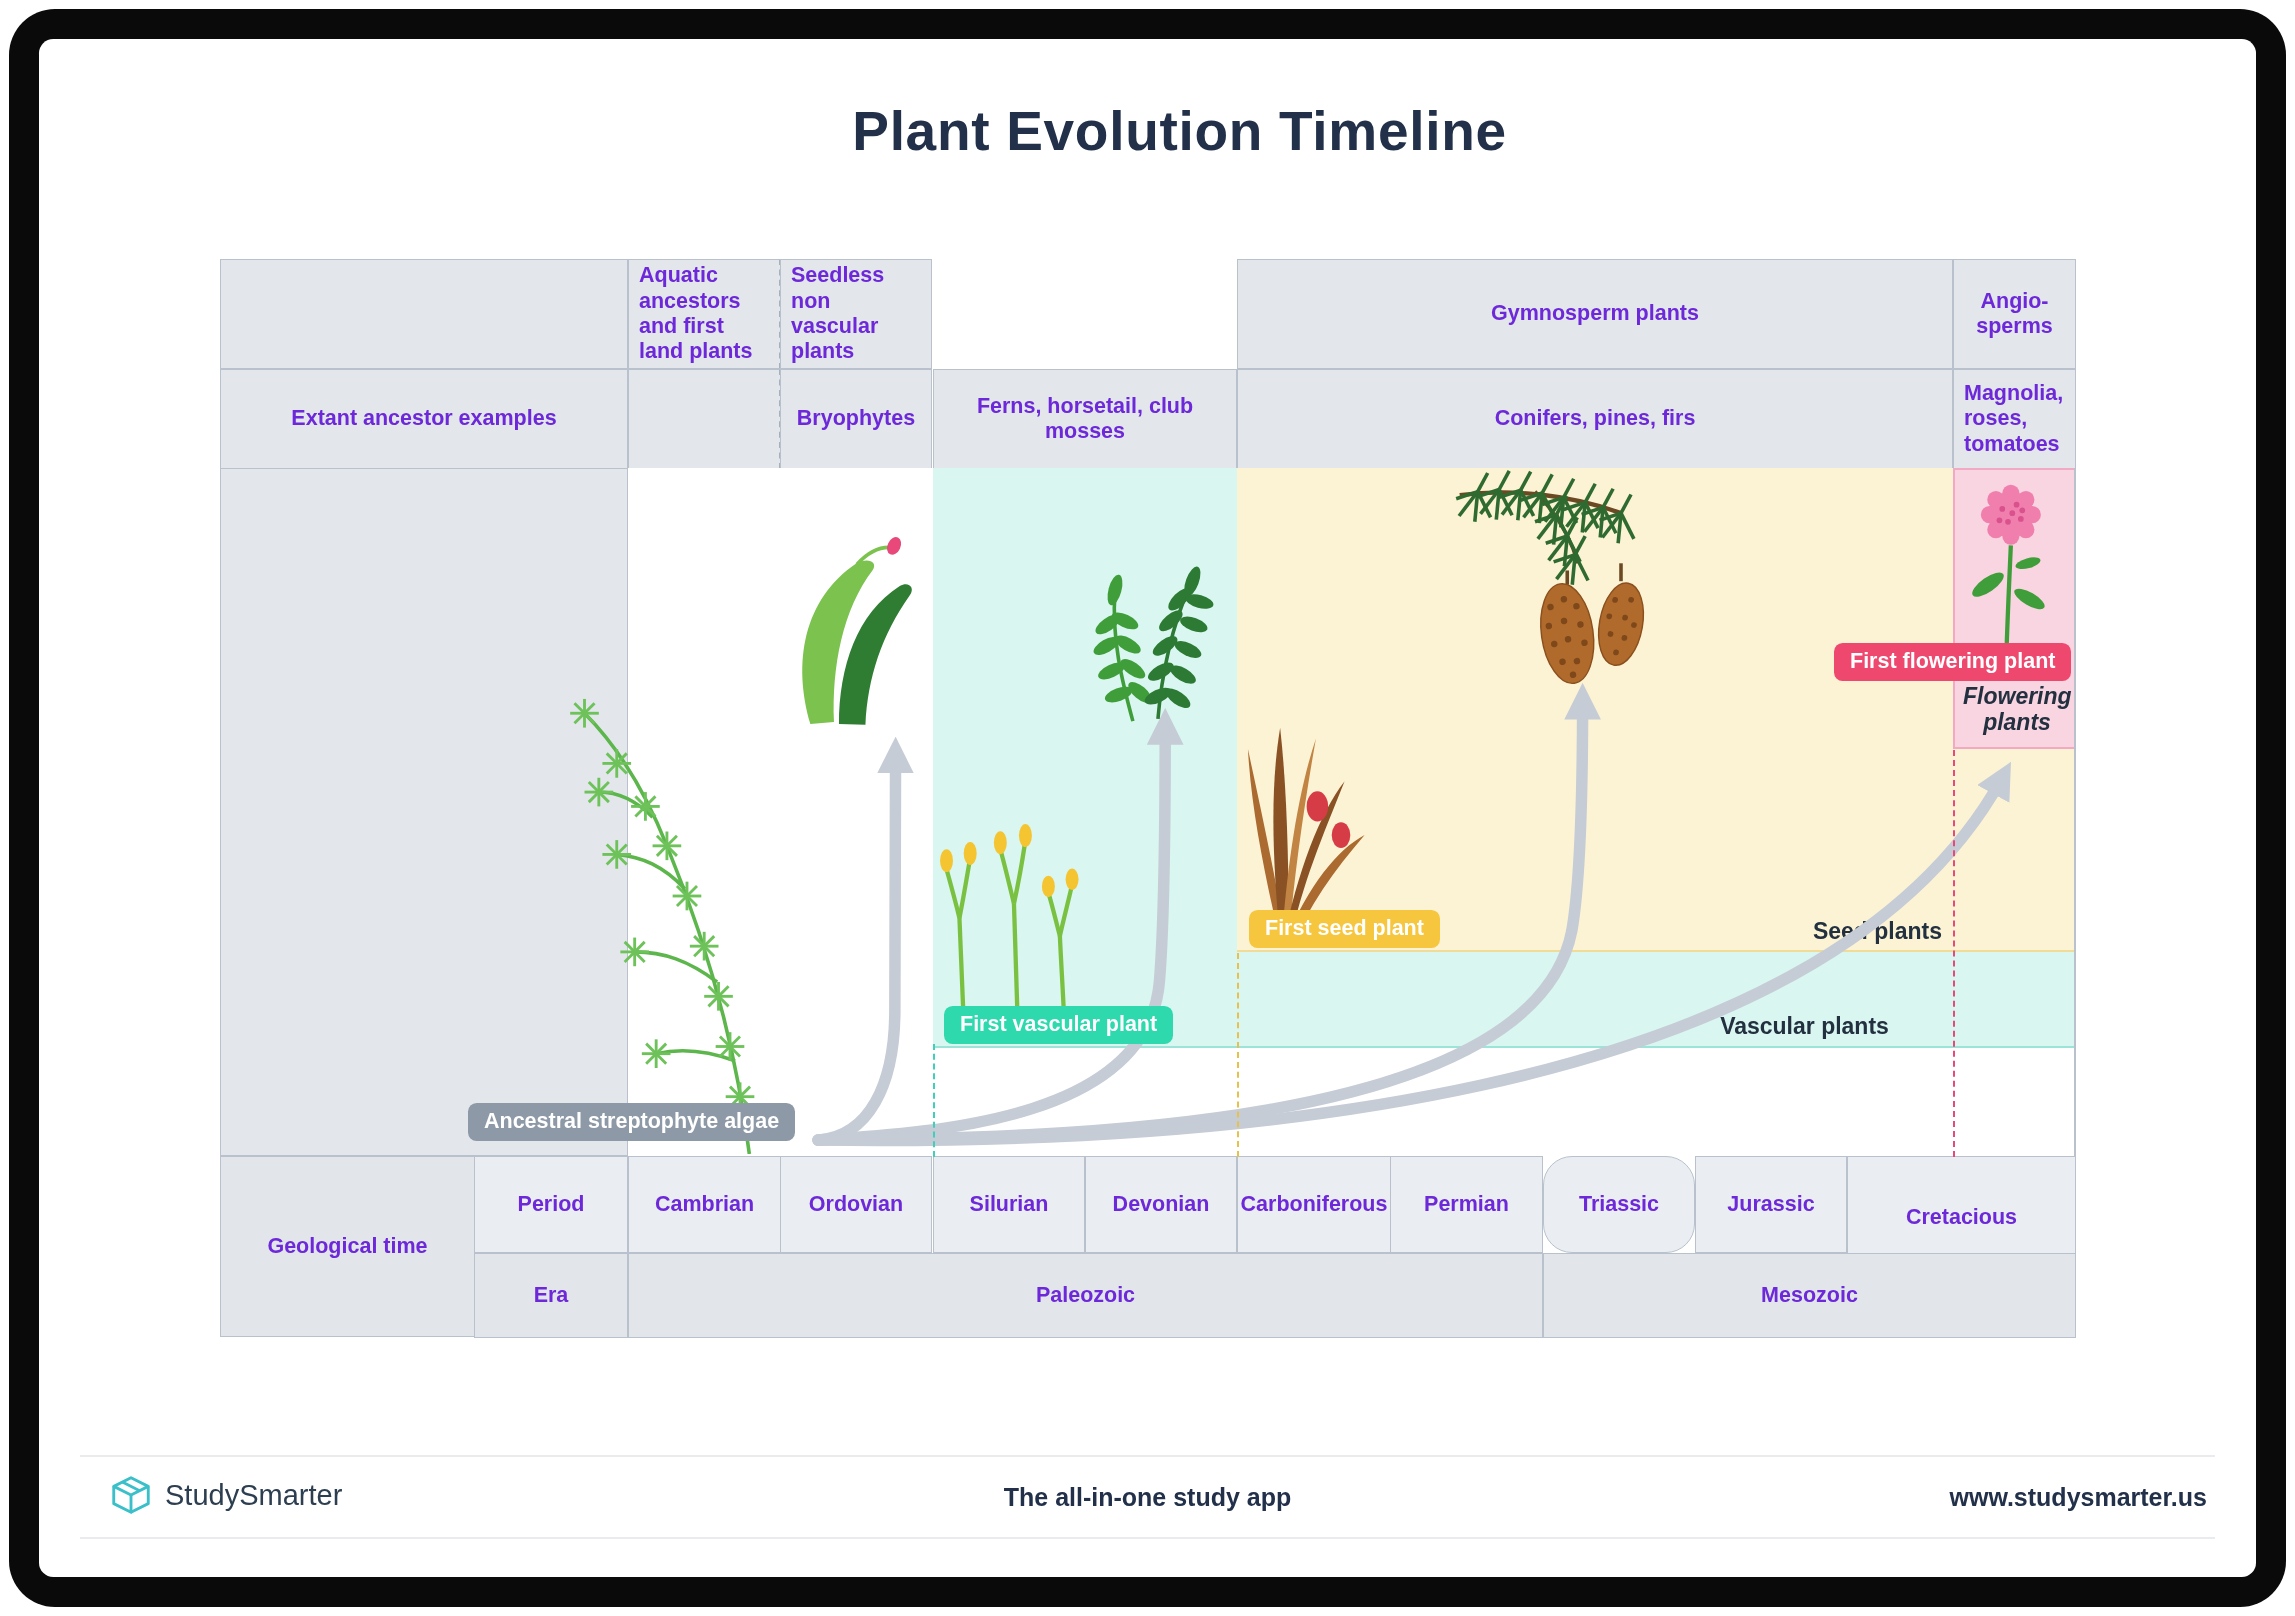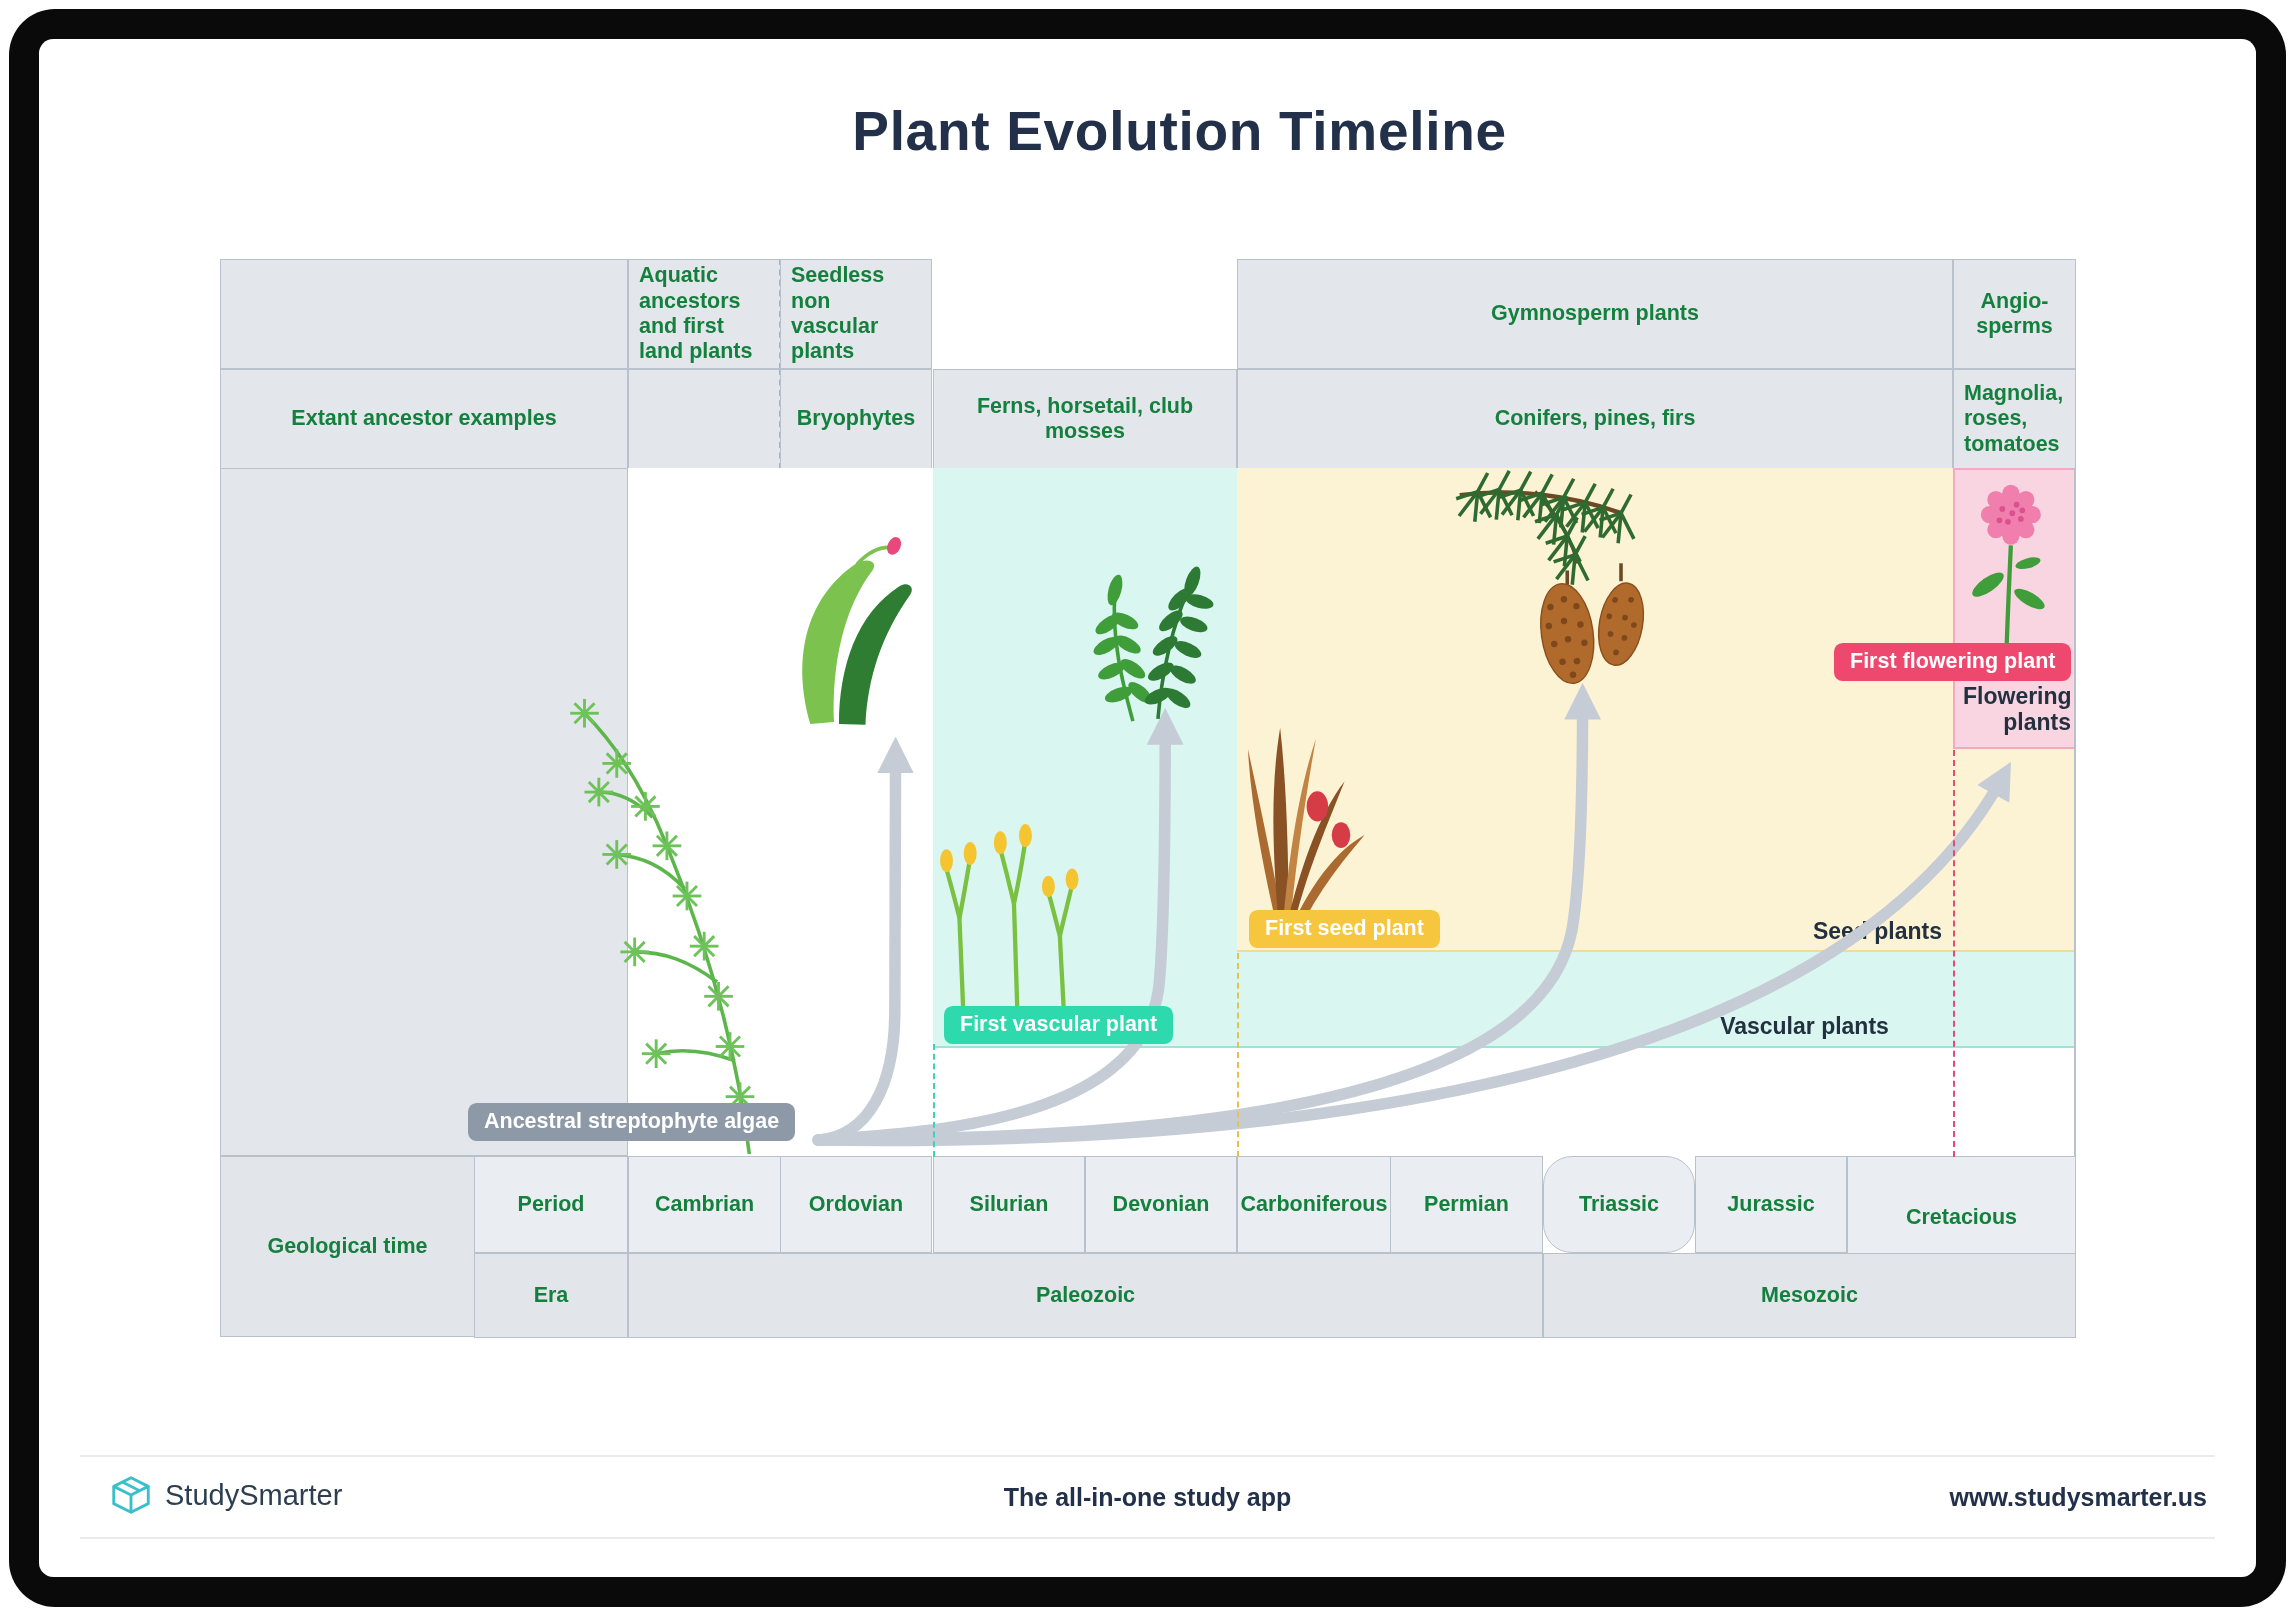--- a/index.html
+++ b/index.html
@@ -2,21 +2,21 @@
 <html style="font-size:11.5px"><head>
 <meta charset="utf-8">
 <style>
   html,body{margin:0;padding:0;width:2295px;height:1617px;background:#ffffff;overflow:hidden;
             font-family:"Liberation Sans",sans-serif;}
   .frame{position:absolute;left:8.6px;top:8.6px;right:8.6px;bottom:8.6px;background:#0a0a0a;border-radius:46px;}
   .page{position:absolute;left:39px;top:39px;right:39px;bottom:39px;background:#ffffff;border-radius:14.3px;}
   .content{position:absolute;inset:0;}
   .title{position:absolute;left:0;top:99px;width:2295px;text-align:center;font-size:55px;font-weight:800;
          color:#22304a;letter-spacing:0.7px;margin-left:32px;}
-  .cell{position:absolute;box-sizing:border-box;border:1.4px solid #b9c2cc;background:#e3e7ec;color:#15803d;
+  .cell{position:absolute;box-sizing:border-box;border:1.4px solid #b9c2cc;background:#e3e7ec;color:#6d28d9;
         font-weight:700;font-size:21.5px;line-height:1.18;display:flex;align-items:center;justify-content:center;
         text-align:center;padding:5.7px 10px;}
   .cell.leftal{justify-content:flex-start;text-align:left;}
   .cell.dashR{border-right-style:dashed;border-right-color:#a7b1bc;border-right-width:2.2px;}
   .cell.periodrow{background:#eaeef2;}
   .cell.erarow{background:#e2e6eb;}
   .region{position:absolute;box-sizing:border-box;}
   .region-label{position:absolute;color:#22303f;font-weight:700;font-size:23px;line-height:1.15;}
   .badge{position:absolute;color:#ffffff;font-weight:700;font-size:21.5px;line-height:1;padding:8px 16px;
          border-radius:8.6px;white-space:nowrap;z-index:30;}
@@ -71,21 +71,21 @@
       <path d="M834,937 C1350,944 2230,895 2485,432" marker-end="url(#ah)"></path>
     </g>
   </svg>
 
   <div class="vdash" style="left:933px;top:1044px;height:113px;border-left:2.9px dashed #3fd0bc;"></div>
   <div class="vdash" style="left:1237px;top:953px;height:204px;border-left:2.9px dashed #e6c14e;"></div>
   <div class="vdash" style="left:1953px;top:750px;height:407px;border-left:2.9px dashed #e8487a;"></div>
 
   <div class="region-label" style="left:1697px;top:1013px;width:215px;text-align:center;">Vascular plants</div>
   <div class="region-label" style="left:1770px;top:918px;width:215px;text-align:center;">Seed plants</div>
-  <div class="region-label" style="left:1963px;top:683px;width:108px;text-align:right;">Flowering plants</div>
+  <div class="region-label" style="left:1963px;top:683px;width:108px;text-align:center;font-style:italic;">Flowering plants</div>
 
   <svg class="illus" style="left:502px;top:681px;" width="294" height="473" viewBox="0 0 410 660">
     <defs>
       <g id="wh" stroke="#6ec25a" stroke-width="4">
         <line x1="0" y1="-20" x2="0" y2="20"></line>
           <line x1="-20" y1="0" x2="20" y2="0"></line>
         <line x1="-14" y1="-14" x2="14" y2="14"></line>
           <line x1="-14" y1="14" x2="14" y2="-14"></line>
       </g>
     </defs>

